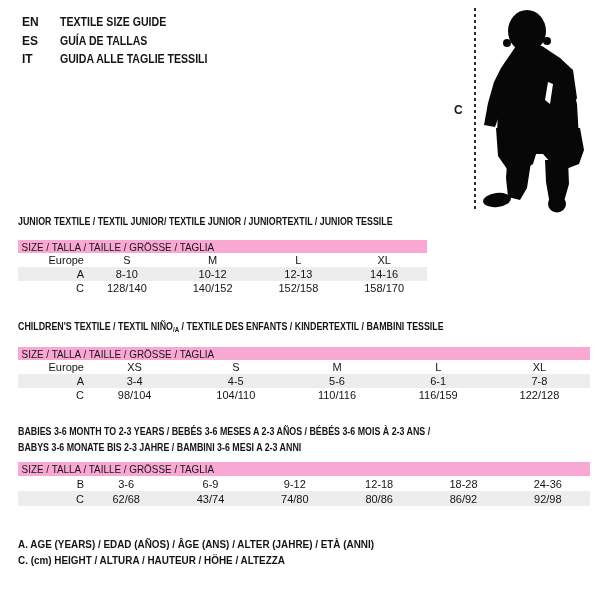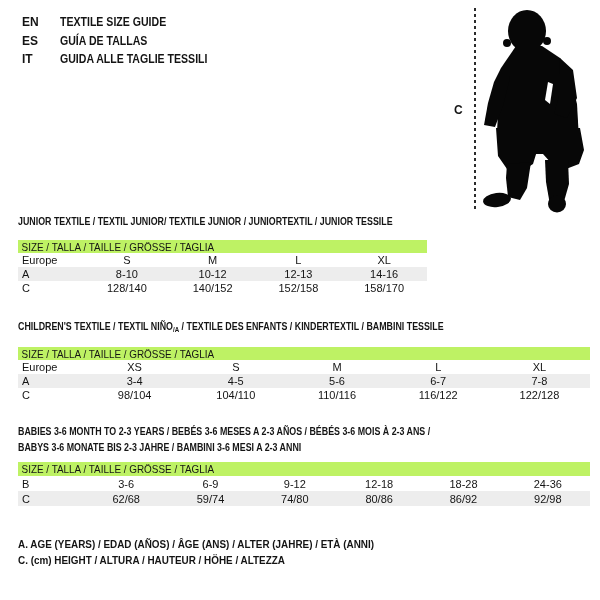--- a/index.html
+++ b/index.html
@@ -16,26 +16,26 @@
   .dotline{position:absolute;left:474px;top:8px;width:2px;height:202px;
     background:repeating-linear-gradient(to bottom,#2b2b2b 0 3px,transparent 3px 6px);}
   .cmark{position:absolute;left:454px;top:103px;font-weight:700;font-size:12px;}
   .baby{position:absolute;left:480px;top:4px;}
   
   .ttitle{position:absolute;left:18px;font-weight:700;font-size:11.5px;white-space:nowrap;
     transform:scaleX(0.77);transform-origin:0 0;line-height:15.5px;}
   .sub{font-size:8px;vertical-align:-2px;}
   
   .stable{position:absolute;left:18px;font-size:11px;}
-  .bar{height:13px;background:#bef264;display:flex;align-items:center;}
+  .bar{height:13px;background:#f9a8d4;display:flex;align-items:center;}
   .bar-text{padding-left:4px;white-space:nowrap;transform:scaleX(0.9);transform-origin:0 50%;display:inline-block;}
   .trow{display:flex;height:14px;align-items:center;}
   .trow.h15{height:15px;}
   .trow.alt{background:#ededed;}
-  .rlab{flex:0 0 62px;padding-left:4px;}
+  .rlab{flex:0 0 62px;padding-left:4px;text-align:right;}
   .tcell{flex:1;text-align:center;}
   
   .foot{position:absolute;left:18px;top:536px;font-weight:700;font-size:11px;}
   .fline{height:16.3px;display:flex;align-items:center;white-space:nowrap;}
   .fline>span{transform:scaleX(0.9);transform-origin:0 50%;display:inline-block;}
 </style>
 </head>
 <body>
 
 <div id="page">
@@ -117,29 +117,29 @@
       <span class="tcell">S</span>
       <span class="tcell">M</span>
       <span class="tcell">L</span>
       <span class="tcell">XL</span>
     </div>
     <div class="trow alt">
       <span class="rlab">A</span>
       <span class="tcell">3-4</span>
       <span class="tcell">4-5</span>
       <span class="tcell">5-6</span>
-      <span class="tcell">6-7</span>
+      <span class="tcell">6-1</span>
       <span class="tcell">7-8</span>
     </div>
     <div class="trow">
       <span class="rlab">C</span>
       <span class="tcell">98/104</span>
       <span class="tcell">104/110</span>
       <span class="tcell">110/116</span>
-      <span class="tcell">116/122</span>
+      <span class="tcell">116/159</span>
       <span class="tcell">122/128</span>
     </div>
   </div>
 
   <div class="ttitle" style="top:424px;">
     <div>BABIES 3-6 MONTH TO 2-3 YEARS / BEBÉS 3-6 MESES A 2-3 AÑOS / BÉBÉS 3-6 MOIS À 2-3 ANS /</div>
     <div>BABYS 3-6 MONATE BIS 2-3 JAHRE / BAMBINI 3-6 MESI A 2-3 ANNI</div>
   </div>
   <div class="stable" style="top:462px;width:572px;">
     <div class="bar" style="height:14px;">
@@ -150,21 +150,21 @@
       <span class="tcell">3-6</span>
       <span class="tcell">6-9</span>
       <span class="tcell">9-12</span>
       <span class="tcell">12-18</span>
       <span class="tcell">18-28</span>
       <span class="tcell">24-36</span>
     </div>
     <div class="trow h15 alt">
       <span class="rlab">C</span>
       <span class="tcell">62/68</span>
-      <span class="tcell">59/74</span>
+      <span class="tcell">43/74</span>
       <span class="tcell">74/80</span>
       <span class="tcell">80/86</span>
       <span class="tcell">86/92</span>
       <span class="tcell">92/98</span>
     </div>
   </div>
 
   <div class="foot">
     <div class="fline">
         <span>A. AGE (YEARS) / EDAD (AÑOS) / ÂGE (ANS) / ALTER (JAHRE) / ETÀ (ANNI)</span>

